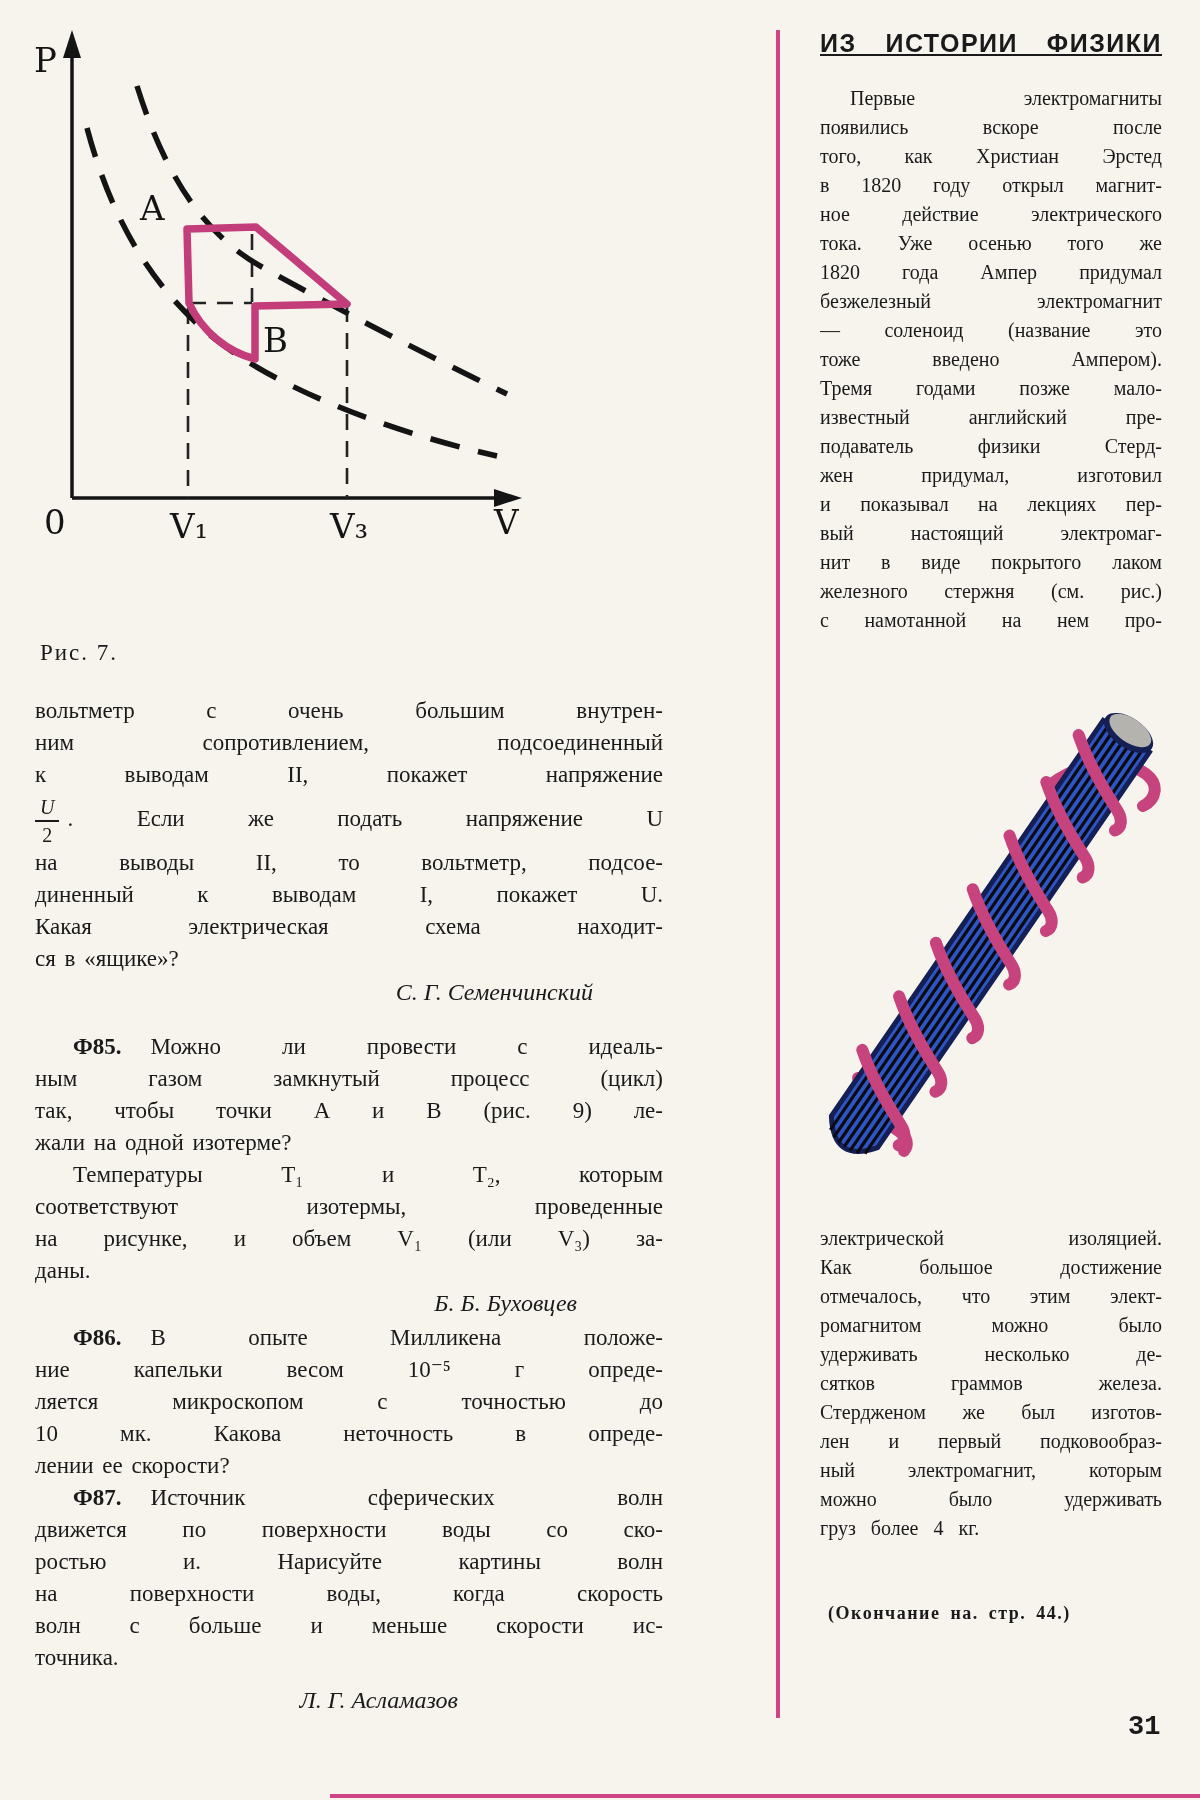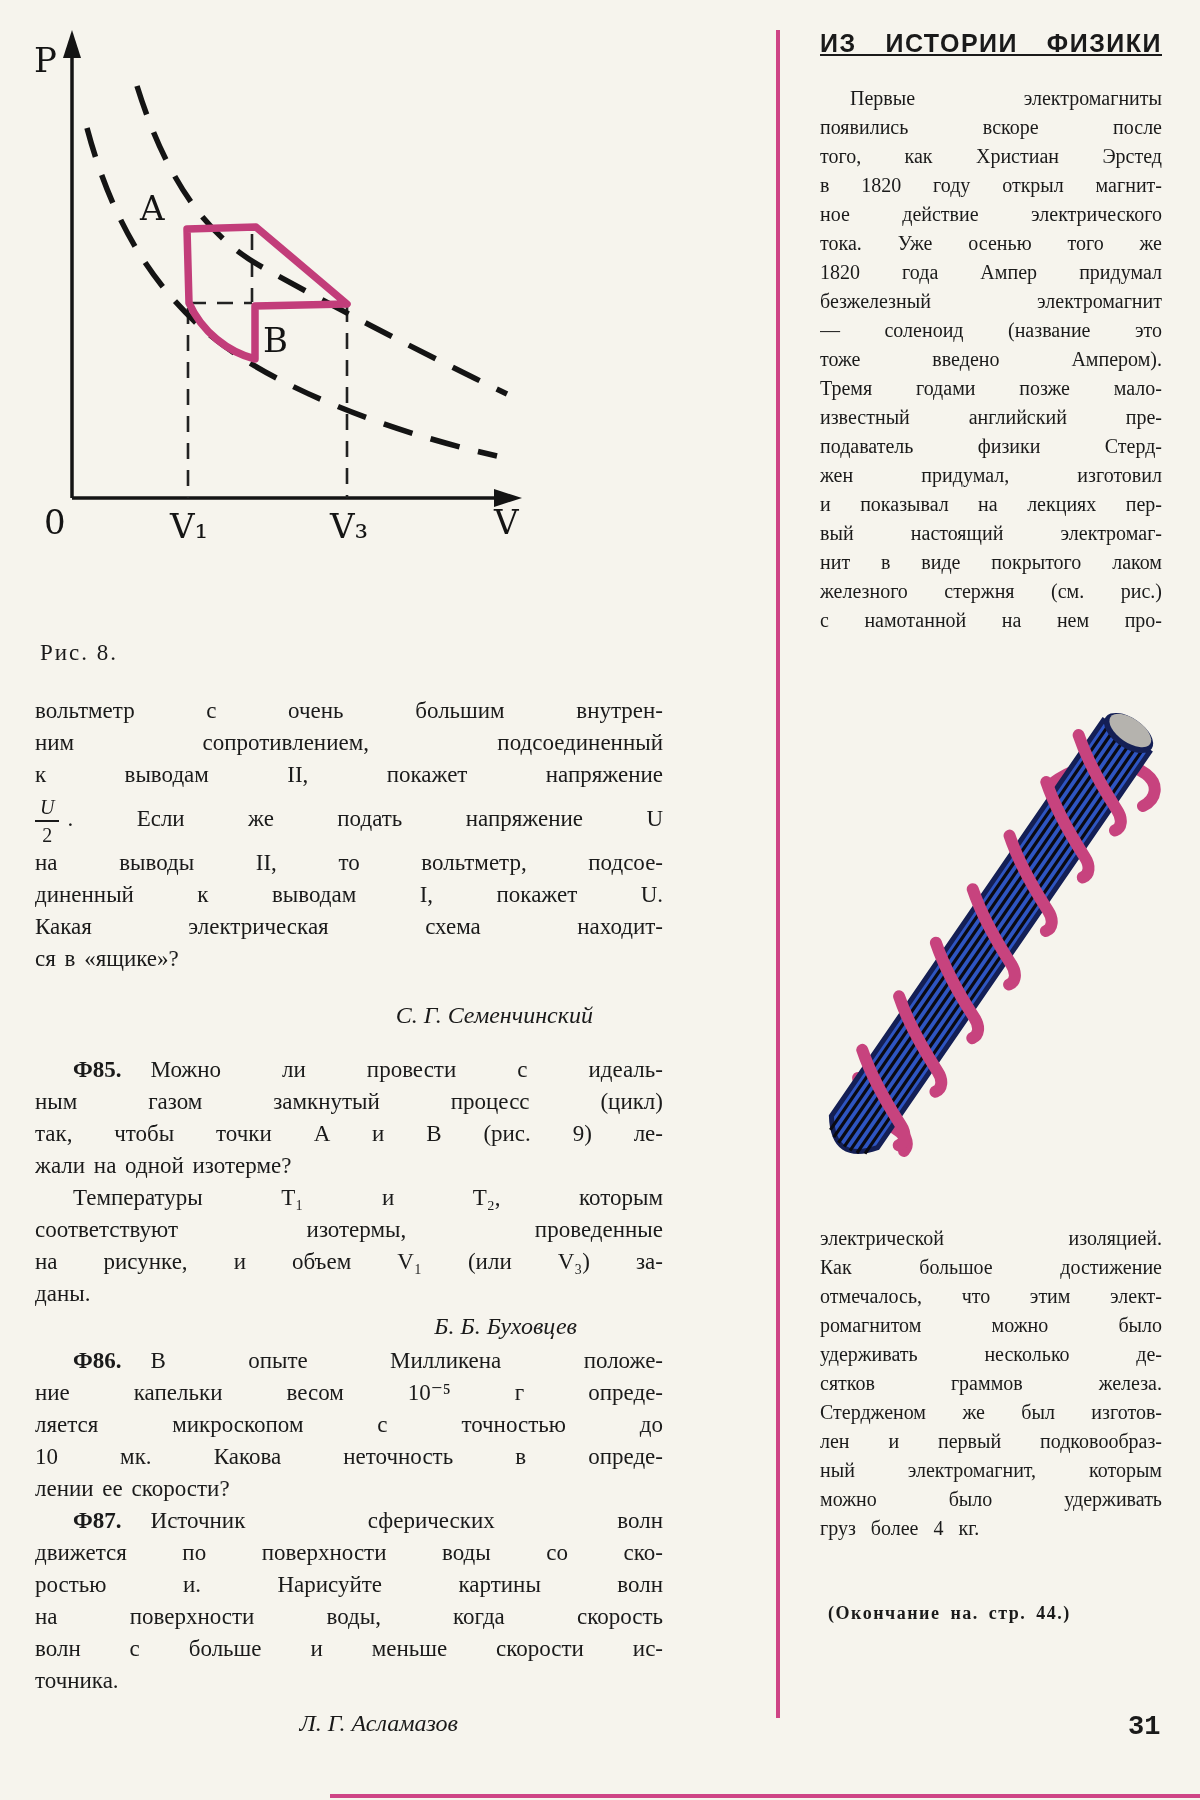--- a/index.html
+++ b/index.html
@@ -84,35 +84,35 @@
 
     <text x="34" y="72" class="chart-label">P</text>
     <text x="44" y="534" class="chart-label">0</text>
     <text x="170" y="538" class="chart-label">V₁</text>
     <text x="330" y="538" class="chart-label">V₃</text>
     <text x="494" y="534" class="chart-label">V</text>
     <text x="140" y="220" class="chart-label">A</text>
     <text x="263" y="352" class="chart-label">B</text>
   </svg>
 
-  <div class="caption">Рис. 8.</div>
+  <div class="caption">Рис. 7.</div>
 
   <div class="leftcol">
     <div class="jl">вольтметр с очень большим внутрен-</div>
     <div class="jl">ним сопротивлением, подсоединенный</div>
     <div class="jl">к выводам II, покажет напряжение</div>
     <div class="jl fr-line">
       <span class="frac"><span class="num">U</span><span class="den">2</span></span><span>. Если же подать напряжение U</span>
     </div>
     <div class="jl">на выводы II, то вольтметр, подсое-</div>
     <div class="jl">диненный к выводам I, покажет U.</div>
     <div class="jl">Какая электрическая схема находит-</div>
     <div class="jl end">ся в «ящике»?</div>
 
-    <div class="sig" style="margin-top:24px;padding-right:70px;">С. Г. Семенчинский</div>
+    <div class="sig" style="margin-top:1px;padding-right:70px;">С. Г. Семенчинский</div>
 
     <div class="jl ind" style="margin-top:23px;">
       <b class="plabel">Ф85.</b><span>Можно ли провести с идеаль-</span>
     </div>
     <div class="jl">ным газом замкнутый процесс (цикл)</div>
     <div class="jl">так, чтобы точки А и В (рис. 9) ле-</div>
     <div class="jl end">жали на одной изотерме?</div>
 
     <div class="jl ind">Температуры T₁ и T₂, которым</div>
     <div class="jl">соответствуют изотермы, проведенные</div>

